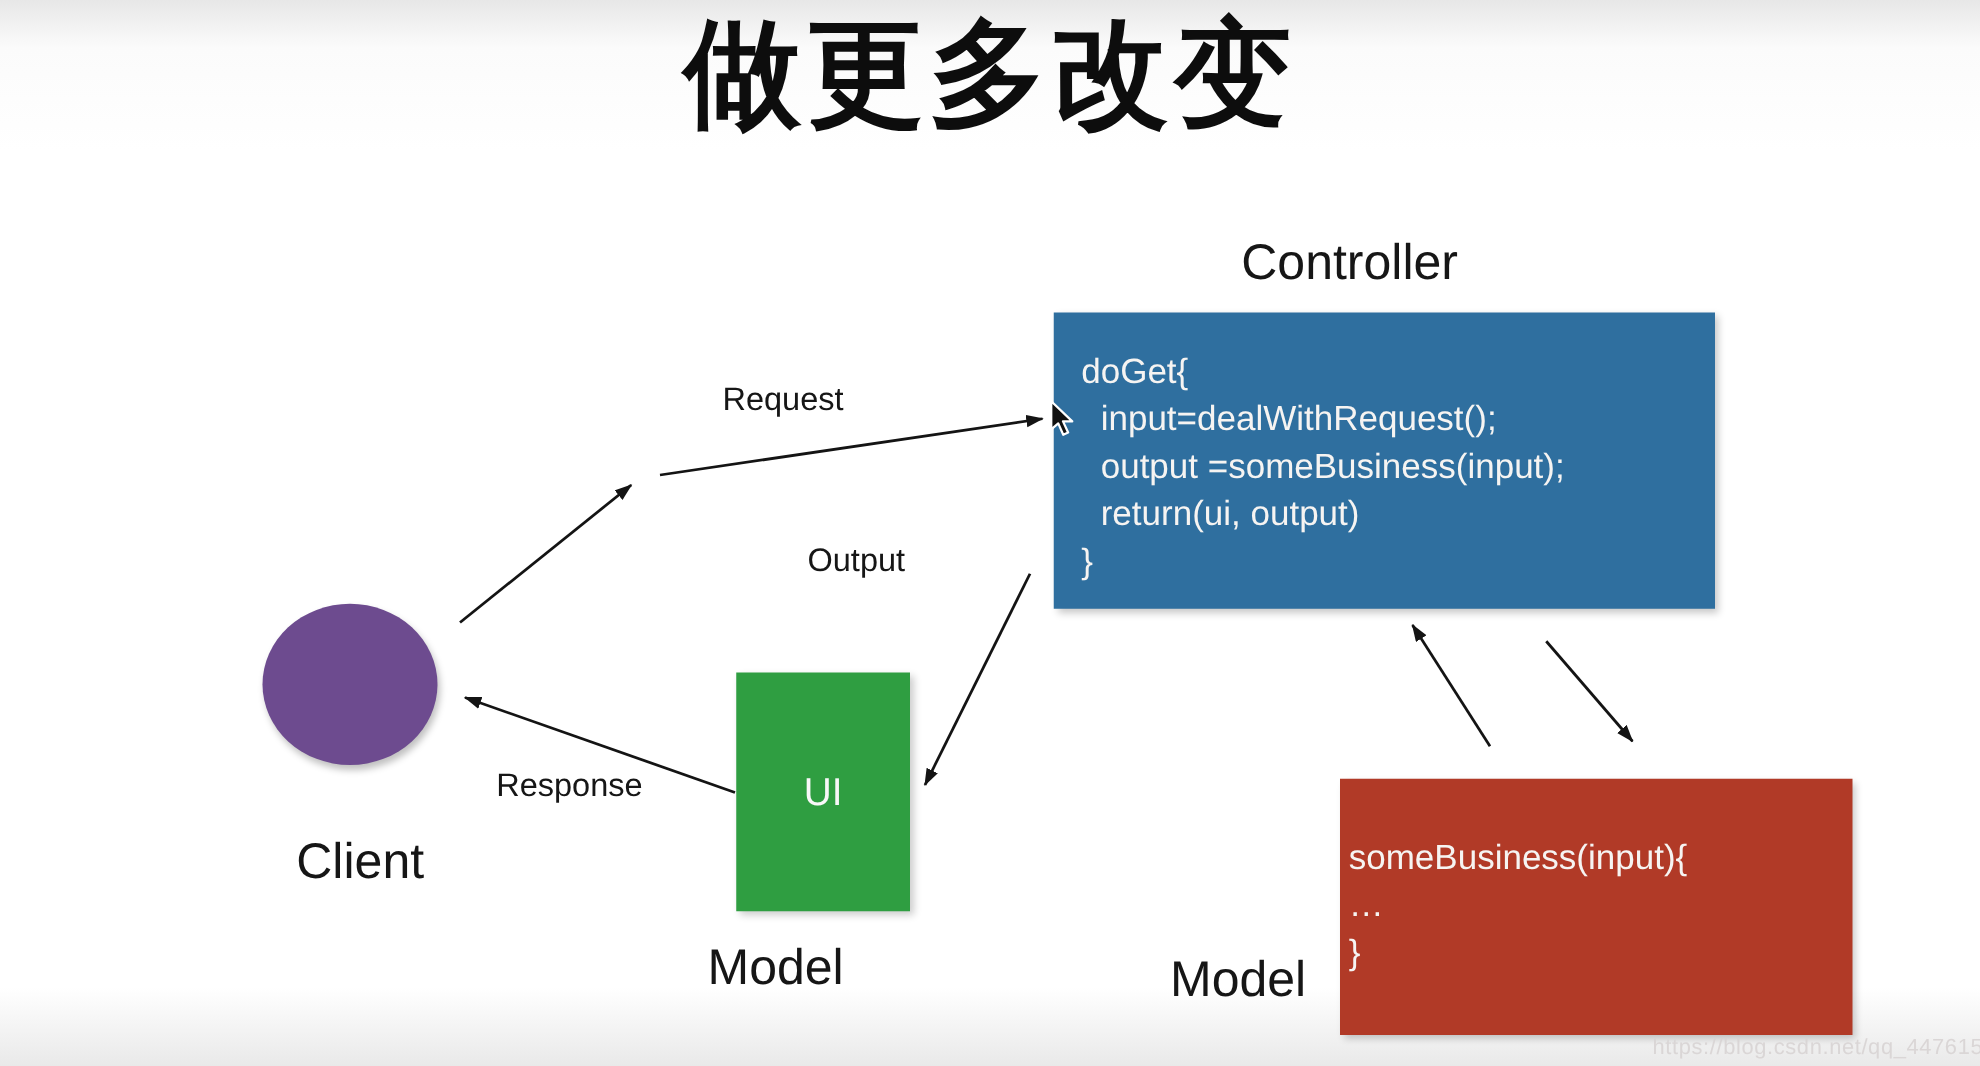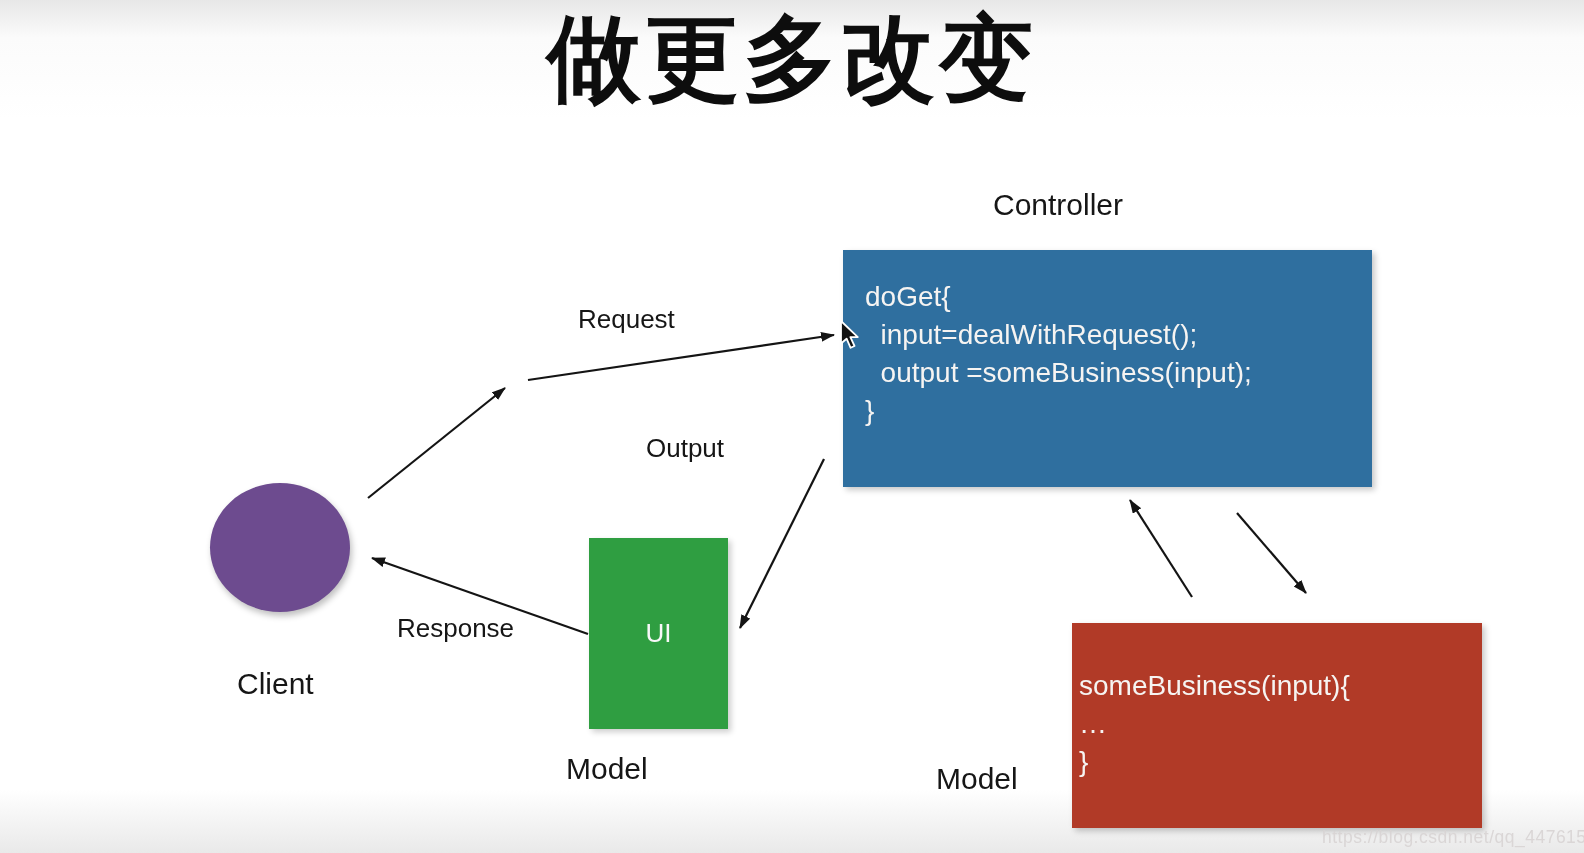--- a/index.html
+++ b/index.html
@@ -24,21 +24,21 @@
     color: #0d0d0d;
   }
   .overlay {
     position: absolute;
     top: 0; left: 0;
     width: 1584px; height: 853px;
     pointer-events: none;
   }
   .node-label {
     position: absolute;
-    font-size: 30px;
+    font-size: 40px;
     color: #161616;
     white-space: nowrap;
   }
   .edge-label {
     position: absolute;
     font-size: 26px;
     color: #161616;
     white-space: nowrap;
   }
   .client-circle {
@@ -54,21 +54,21 @@
     left: 589px; top: 538px;
     width: 139px; height: 191px;
     background: #2f9e41;
     box-shadow: 3px 3px 6px rgba(0,0,0,0.2);
     display: flex;
     align-items: center;
     justify-content: center;
   }
   .ui-box .ui-text {
     color: #f8f8f8;
-    font-size: 26px;
+    font-size: 31px;
     font-weight: 300;
   }
   .controller-box {
     position: absolute;
     left: 843px; top: 250px;
     width: 529px; height: 237px;
     background: #2f6f9f;
     box-shadow: 3px 3px 6px rgba(0,0,0,0.22);
     padding: 28px 10px 16px 22px;
   }
@@ -128,20 +128,21 @@
   <div class="ui-box">
     <span class="ui-text">UI</span>
   </div>
   <div class="node-label" style="left:566px; top:752px;">Model</div>
 
   <div class="node-label" style="left:993px; top:188px;">Controller</div>
   <div class="controller-box">
     <div class="code-line">doGet{</div>
     <div class="code-line">  input=dealWithRequest();</div>
     <div class="code-line">  output =someBusiness(input);</div>
+    <div class="code-line">  return(ui, output)</div>
     <div class="code-line">}</div>
   </div>
 
   <div class="node-label" style="left:936px; top:762px;">Model</div>
   <div class="model-box">
     <div class="code-line">someBusiness(input){</div>
     <div class="code-line">…</div>
     <div class="code-line">}</div>
   </div>
 

